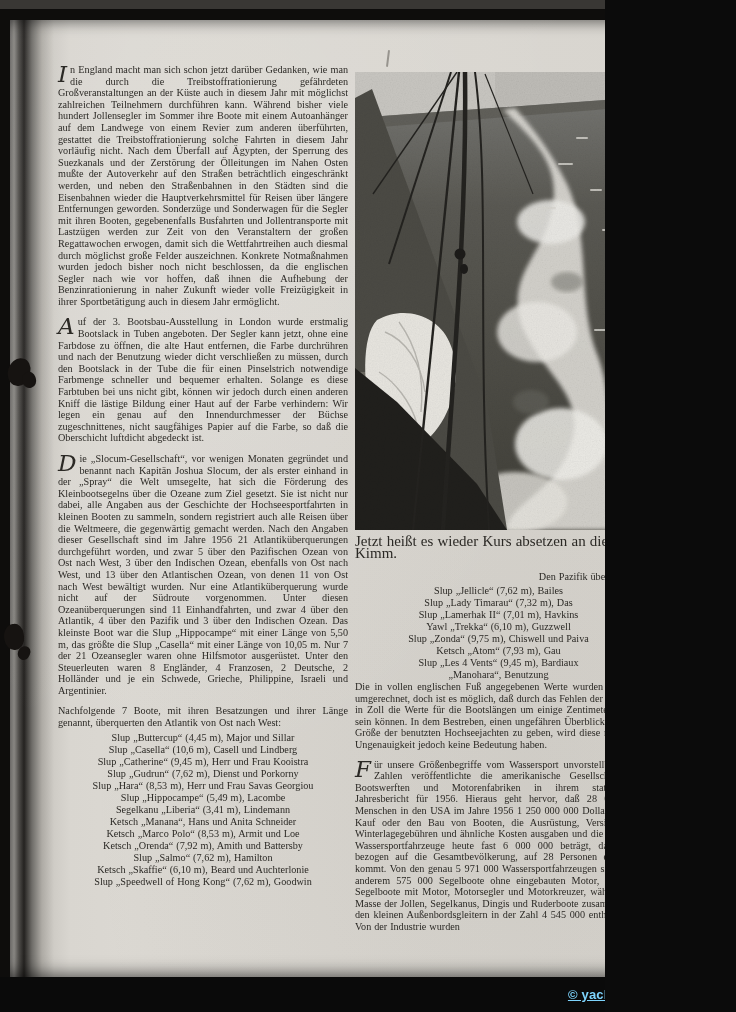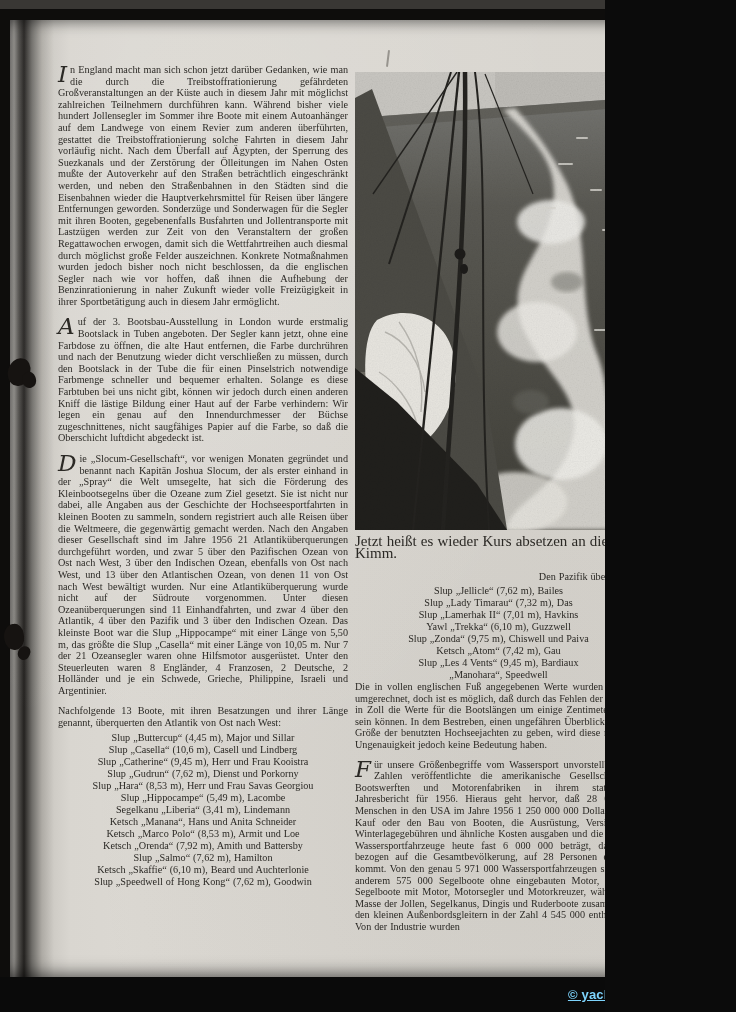--- a/index.html
+++ b/index.html
@@ -68,21 +68,21 @@
     <div class="blob b1b"></div>
     <div class="blob b2a"></div>
     <div class="blob b2b"></div>
 
     <div class="pencil-mark"></div>
 
     <div class="col col-left">
       <p class="cap">In England macht man sich schon jetzt darüber Gedanken, wie man die durch die Treibstoffrationierung gefährdeten Großveranstaltungen an der Küste auch in diesem Jahr mit möglichst zahlreichen Teilnehmern durchführen kann. Während bisher viele hundert Jollensegler im Sommer ihre Boote mit einem Autoanhänger auf dem Landwege von einem Revier zum anderen überführten, gestattet die Treibstoffrationierung solche Fahrten in diesem Jahr vorläufig nicht. Nach dem Überfall auf Ägypten, der Sperrung des Suezkanals und der Zerstörung der Ölleitungen im Nahen Osten mußte der Autoverkehr auf den Straßen beträchtlich eingeschränkt werden, und neben den Straßenbahnen in den Städten sind die Eisenbahnen wieder die Hauptverkehrsmittel für Reisen über längere Entfernungen geworden. Sonderzüge und Sonderwagen für die Segler mit ihren Booten, gegebenenfalls Busfahrten und Jollentransporte mit Lastzügen werden zur Zeit von den Veranstaltern der großen Regattawochen erwogen, damit sich die Wettfahrtreihen auch diesmal durch möglichst große Felder auszeichnen. Konkrete Notmaßnahmen wurden jedoch bisher noch nicht beschlossen, da die englischen Segler nach wie vor hoffen, daß ihnen die Aufhebung der Benzinrationierung in naher Zukunft wieder volle Freizügigkeit in ihrer Sportbetätigung auch in diesem Jahr ermöglicht.</p>
       <p class="cap">Auf der 3. Bootsbau-Ausstellung in London wurde erstmalig Bootslack in Tuben angeboten. Der Segler kann jetzt, ohne eine Farbdose zu öffnen, die alte Haut entfernen, die Farbe durchrühren und nach der Benutzung wieder dicht verschließen zu müssen, durch den Bootslack in der Tube die für einen Pinselstrich notwendige Farbmenge schneller und bequemer erhalten. Solange es diese Farbtuben bei uns nicht gibt, können wir jedoch durch einen anderen Kniff die lästige Bildung einer Haut auf der Farbe verhindern: Wir legen ein genau auf den Innendurchmesser der Büchse zugeschnittenes, nicht saugfähiges Papier auf die Farbe, so daß die Oberschicht luftdicht abgedeckt ist.</p>
       <p class="cap">Die „Slocum-Gesellschaft“, vor wenigen Monaten gegründet und benannt nach Kapitän Joshua Slocum, der als erster einhand in der „Spray“ die Welt umsegelte, hat sich die Förderung des Kleinbootsegelns über die Ozeane zum Ziel gesetzt. Sie ist nicht nur dabei, alle Angaben aus der Geschichte der Hochseesportfahrten in kleinen Booten zu sammeln, sondern registriert auch alle Reisen über die Weltmeere, die gegenwärtig gemacht werden. Nach den Angaben dieser Gesellschaft sind im Jahre 1956 21 Atlantiküberquerungen durchgeführt worden, und zwar 5 über den Pazifischen Ozean von Ost nach West, 3 über den Indischen Ozean, ebenfalls von Ost nach West, und 13 über den Atlantischen Ozean, von denen 11 von Ost nach West bewältigt wurden. Nur eine Atlantiküberquerung wurde nicht auf der Südroute vorgenommen. Unter diesen Ozeanüberquerungen sind 11 Einhandfahrten, und zwar 4 über den Atlantik, 4 über den Pazifik und 3 über den Indischen Ozean. Das kleinste Boot war die Slup „Hippocampe“ mit einer Länge von 5,50 m, das größte die Slup „Casella“ mit einer Länge von 10,05 m. Nur 7 der 21 Ozeansegler waren ohne Hilfsmotor ausgerüstet. Unter den Steuerleuten waren 8 Engländer, 4 Franzosen, 2 Deutsche, 2 Holländer und je ein Schwede, Grieche, Philippine, Israeli und Argentinier.</p>
-      <p class="list-intro">Nachfolgende 13 Boote, mit ihren Besatzungen und ihrer Länge genannt, überquerten den Atlantik von Ost nach West:</p>
+      <p class="list-intro">Nachfolgende 7 Boote, mit ihren Besatzungen und ihrer Länge genannt, überquerten den Atlantik von Ost nach West:</p>
       <div>
         <div class="boat-line">Slup „Buttercup“ (4,45 m), Major und Sillar</div>
         <div class="boat-line">Slup „Casella“ (10,6 m), Casell und Lindberg</div>
         <div class="boat-line">Slup „Catherine“ (9,45 m), Herr und Frau Kooistra</div>
         <div class="boat-line">Slup „Gudrun“ (7,62 m), Dienst und Porkorny</div>
         <div class="boat-line">Slup „Hara“ (8,53 m), Herr und Frau Savas Georgiou</div>
         <div class="boat-line">Slup „Hippocampe“ (5,49 m), Lacombe</div>
         <div class="boat-line">Segelkanu „Liberia“ (3,41 m), Lindemann</div>
         <div class="boat-line">Ketsch „Manana“, Hans und Anita Schneider</div>
         <div class="boat-line">Ketsch „Marco Polo“ (8,53 m), Armit und Loe</div>
@@ -173,23 +173,23 @@
 
       <div class="list-heading">Den Pazifik überquerten:</div>
       <div>
         <div class="boat-line">Slup „Jellicle“ (7,62 m), Bailes</div>
         <div class="boat-line">Slup „Lady Timarau“ (7,32 m), Das</div>
         <div class="boat-line">Slup „Lamerhak II“ (7,01 m), Havkins</div>
         <div class="boat-line">Yawl „Trekka“ (6,10 m), Guzzwell</div>
         <div class="boat-line">Slup „Zonda“ (9,75 m), Chiswell und Paiva</div>
       </div>
       <div>
-        <div class="boat-line">Ketsch „Atom“ (7,42 m), Gau</div>
+        <div class="boat-line">Ketsch „Atom“ (7,93 m), Gau</div>
         <div class="boat-line">Slup „Les 4 Vents“ (9,45 m), Bardiaux</div>
-        <div class="boat-line">„Manohara“, Speedwell</div>
+        <div class="boat-line">„Manohara“, Benutzung</div>
       </div>
       <p class="no-gap">Die in vollen englischen Fuß angegebenen Werte wurden von mir umgerechnet, doch ist es möglich, daß durch das Fehlen der Angaben in Zoll die Werte für die Bootslängen um einige Zentimeter größer sein können. In dem Bestreben, einen ungefähren Überblick über die Größe der benutzten Hochseejachten zu geben, wird diese mögliche Ungenauigkeit jedoch keine Bedeutung haben.</p>
       <p class="cap">Für unsere Größenbegriffe vom Wassersport unvorstellbar hohe Zahlen veröffentlichte die amerikanische Gesellschaft der Bootswerften und Motorenfabriken in ihrem statistischen Jahresbericht für 1956. Hieraus geht hervor, daß 28&nbsp;000&nbsp;000 Menschen in den USA im Jahre 1956 1&nbsp;250&nbsp;000&nbsp;000 Dollar für den Kauf oder den Bau von Booten, die Ausrüstung, Versicherung, Winterlagegebühren und ähnliche Kosten ausgaben und die Zahl der Wassersportfahrzeuge heute fast 6&nbsp;000&nbsp;000 beträgt, das heißt, bezogen auf die Gesamtbevölkerung, auf 28 Personen ein Boot kommt. Von den genau 5&nbsp;971&nbsp;000 Wassersportfahrzeugen sind unter anderem 575&nbsp;000 Segelboote ohne eingebauten Motor, 397&nbsp;000 Segelboote mit Motor, Motorsegler und Motorkreuzer, während die Masse der Jollen, Segelkanus, Dingis und Ruderboote zusammen mit den kleinen Außenbordsgleitern in der Zahl 4&nbsp;545&nbsp;000 enthalten ist. Von der Industrie wurden</p>
     </div>
 
     <div class="pagenum">101</div>
   </div>
 
   <div class="fore-edge"></div>
 

